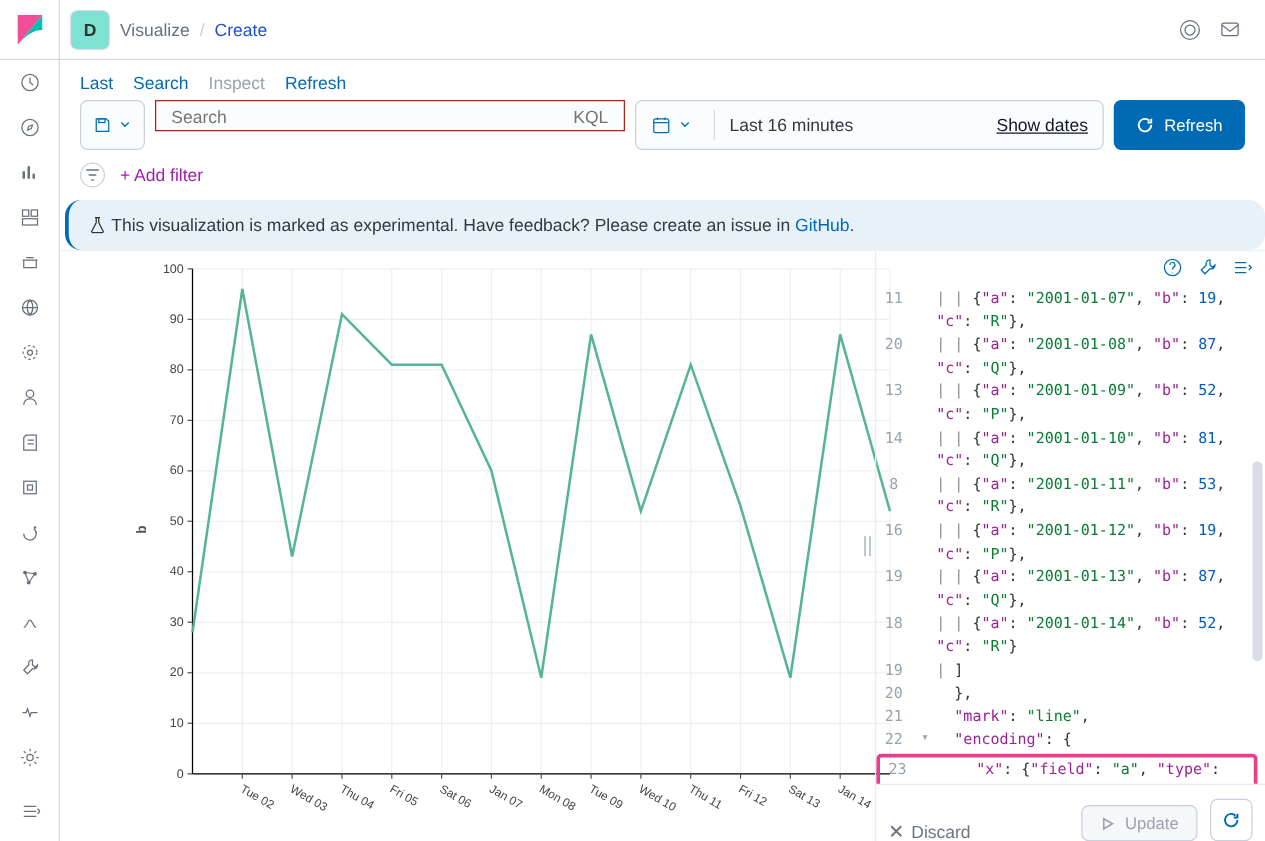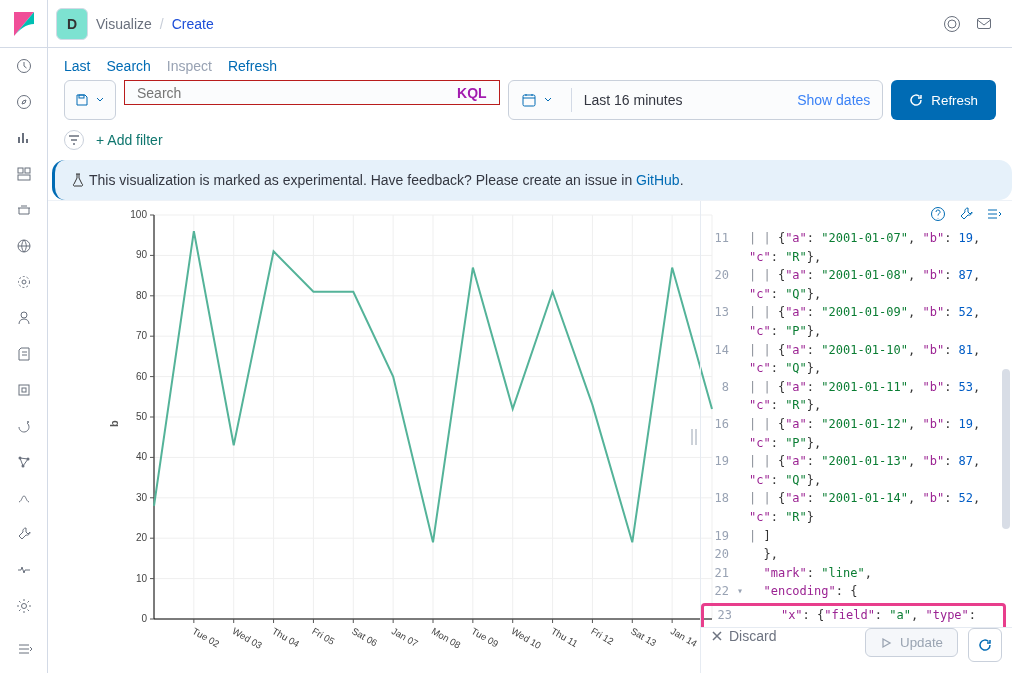--- a/index.html
+++ b/index.html
@@ -29,27 +29,27 @@
   
   .actionbar { padding: 10px 16px 6px; display:flex; gap:16px; align-items:center; }
   .actionbar .link { color:#006bb4; cursor:pointer; }
   .actionbar .disabled { color:#98a2b3; }
 
   
   .searchrow { display:flex; gap:8px; padding: 0 16px 8px; align-items:stretch; }
   .optbtn { border:1px solid #c9d0db; border-radius:6px; background:#fbfcfd; display:flex; align-items:center; justify-content:center; gap:6px; padding:0 10px; height:40px; color:#006bb4; }
   .searchinput { flex:1; border:1px solid #b91c1c; border-radius:0; height:25px; display:flex; align-items:center; padding:0 12px; color:#69707d; gap:10px; background:#fbfcfd; }
   .searchinput input { border:none; outline:none; flex:1; font-size:14px; background:transparent; }
-  .kql { color:#a21caf; font-weight:700; }
+  .kql { color:#737373; font-weight:400; }
   .datebox { flex:1; border:1px solid #c9d0db; border-radius:6px; height:40px; display:flex; align-items:center; padding:0 12px; background:#fbfcfd; gap:12px; }
-  .datebox .showdates { margin-left:auto; color:#3b82f6; }
+  .datebox .showdates { margin-left:auto; color:#0f172a;text-decoration:underline; }
   .refreshbtn { background:#006bb4; color:#fff; border:none; border-radius:6px; padding:0 18px; height:40px; display:flex; align-items:center; gap:8px; font-weight:500; }
 
   
-  .filterrow { padding: 2px 16px 10px; display:flex; align-items:center; gap:12px; color:#0f766e; }
+  .filterrow { padding: 2px 16px 10px; display:flex; align-items:center; gap:12px; color:#a21caf; }
   .filterrow .ficon { width:20px; height:20px; border-radius:999px; border:1px solid #c9d0db; display:flex; align-items:center; justify-content:center; color:#69707d; font-size:11px; }
 
   
   .callout { margin: 0 0 0 4px; background:#e6f1fa; color:#343741; padding:12px 16px; border-left: 3px solid #006bb4; border-radius: 13px; }
   .callout a { color:#006bb4; text-decoration:none; }
 
   
   .content { flex:1; display:flex; min-height:0; border-top:1px solid #eef2f7; }
   .vizpane { flex:1 1 640px; position:relative; padding:8px 18px 6px 14px; min-width:0; }
   .editorpane { width:312px; border-left:1px solid #e6ebf2; display:flex; flex-direction:column; min-width:0; position:relative; }
@@ -63,33 +63,33 @@
   .dataline { stroke:#54b399; stroke-width:2; fill:none; }
   .xtick { font-size:9.5px; fill:#444; }
   .ytick { font-size:10px; fill:#444; text-anchor:end; }
 
   
   .edtoolbar { height:28px; display:flex; align-items:center; justify-content:flex-end; gap:12px; padding:0 10px; color:#006bb4; }
   .edtoolbar .sm { width:16px; height:16px; }
 
   .codebox { flex:1; overflow:hidden; font-family: ui-monospace, SFMono-Regular, Menlo, Consolas, monospace; font-size:12px; position:relative; }
   .codeline { display:flex; align-items:flex-start; line-height:1.55; }
-  .gut { width:36px; text-align:right; padding-right:8px; color:#98a2b3; user-select:none; flex-shrink:0; }
+  .gut { width:36px; text-align:center; padding-right:8px; color:#98a2b3; user-select:none; flex-shrink:0; }
   .fold { width:12px; color:#98a2b3; flex-shrink:0; font-size:10px; padding-top:1px; }
   .codetxt { flex:1; white-space:pre-wrap; word-break:break-word; padding-right:10px; }
   .codeline.hl { border:3px solid #e83e8c; border-radius:4px; margin:2px 6px 2px 0; }
   .tok-str { color:#0a7d33; }
   .tok-punc { color:#333; }
   .tok-g { color:#8a8f98; }
   .tok-key { color:#9b2393; }
   .tok-num { color:#005cc5; }
   .tok-kw { color:#aa0d91; }
   .scrollthumb { position:absolute; right:2px; top:140px; width:8px; height:160px; background:#d8dde6; border-radius:4px; }
 
-  .edfooter { height:46px; border-top:1px solid #e6ebf2; display:flex; align-items:flex-start; gap:10px; padding:0 10px; }
+  .edfooter { height:46px; border-top:1px solid #e6ebf2; display:flex; align-items:flex-end; gap:10px; padding:0 10px; }
   .discard { color:#6d7380; display:flex; align-items:center; gap:6px; }
   .update { margin-left:auto; border:1px solid #c9d0db; border-radius:6px; padding:6px 14px; color:#9aa4b2; display:flex; gap:8px; align-items:center; background:#f5f7fa; }
   .iconbtn { border:1px solid #c9d0db; border-radius:6px; width:34px; height:34px; display:flex; align-items:center; justify-content:center; color:#006bb4; }
 
 </style>
 </head>
 <body>
 
 <div class="page">
 

